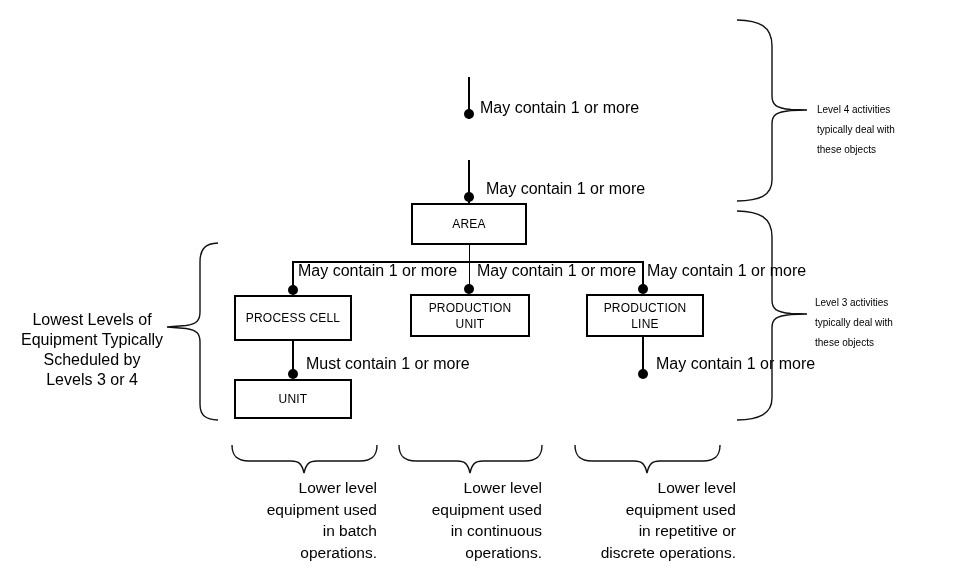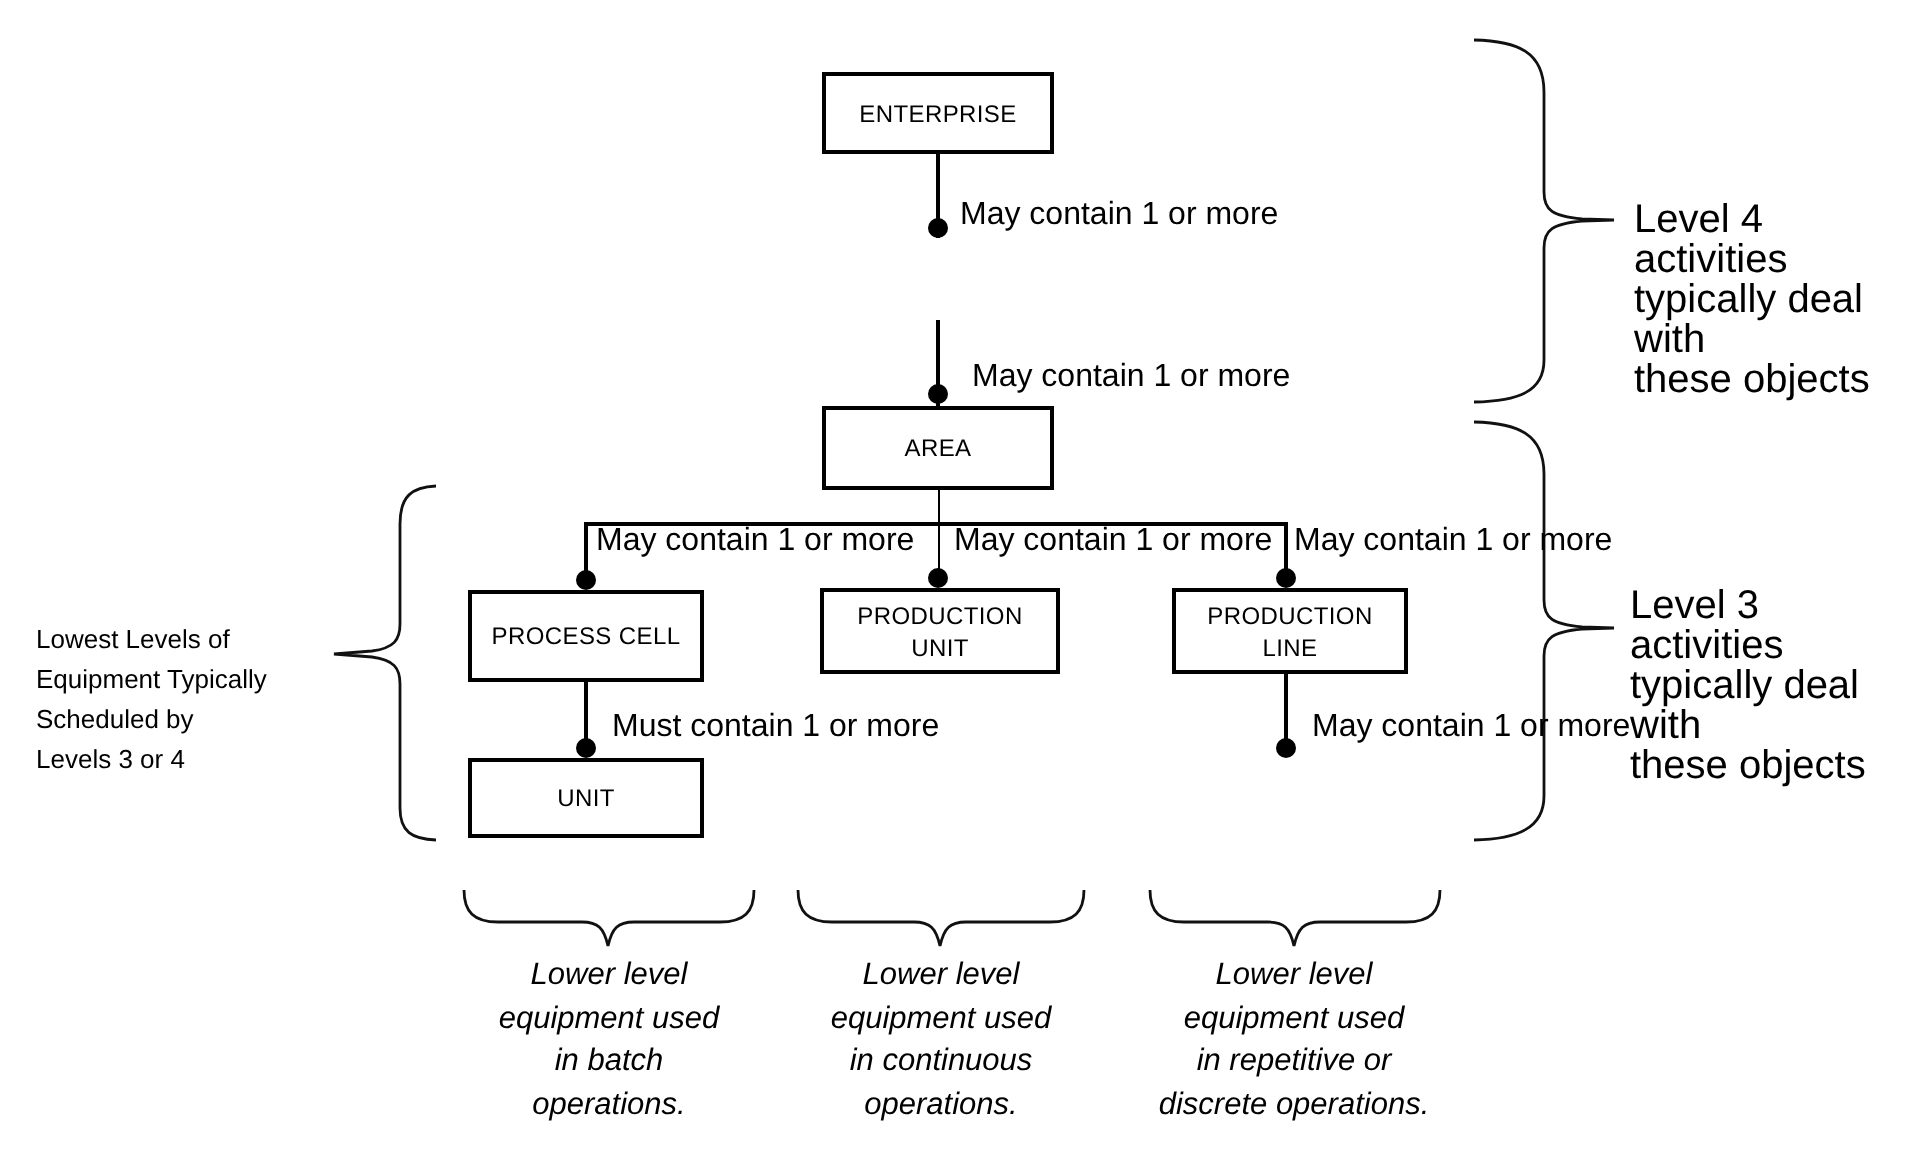--- a/index.html
+++ b/index.html
@@ -8,23 +8,23 @@
     font-family:"Liberation Sans",sans-serif;color:#000;overflow:hidden;
   }
   svg.wires{position:absolute;left:0;top:0;width:965px;height:576px;}
   .node{
     position:absolute;box-sizing:border-box;border:2px solid #000;background:#fff;
     display:flex;align-items:center;justify-content:center;text-align:center;
     font-size:12px;line-height:16px;letter-spacing:.2px;white-space:pre-line;
   }
   .edge-label{position:absolute;font-size:16px;line-height:13px;white-space:nowrap;}
   .ann{position:absolute;white-space:pre-line;}
-  .ann.side{font-size:20px;line-height:20px;}
-  .ann.left-note{font-size:13px;line-height:20px;text-align:left;}
-  .ann.bottom{font-size:15.5px;line-height:21.5px;text-align:center;font-style:italic;}
+  .ann.side{font-size:10px;line-height:20px;}
+  .ann.left-note{font-size:16px;line-height:20px;text-align:center;}
+  .ann.bottom{font-size:15.5px;line-height:21.5px;text-align:right;}
 </style>
 </head>
 <body>
 
 <div class="stage">
 
   <svg class="wires" viewBox="0 0 965 576">
 
     <line x1="469" y1="77" x2="469" y2="119" stroke="#000" stroke-width="2"></line>
     <line x1="469" y1="160" x2="469" y2="203" stroke="#000" stroke-width="2"></line>
@@ -44,21 +44,20 @@
     <circle cx="643" cy="374" r="5" fill="#000"></circle>
 
     <path d="M 737 20 C 759 20.5 772 26 772 46 L 772 96 C 772 105 776 108 791 109.5 L 807 110 L 791 110.5 C 776 112 772 115 772 124 L 772 180 C 772 196 759 200.5 737 201" fill="none" stroke="#111" stroke-width="1.4"></path>
     <path d="M 737 211 C 759 211.5 772 217 772 237 L 772 300 C 772 309 776 312 791 313.5 L 807 314 L 791 314.5 C 776 316 772 319 772 328 L 772 398 C 772 414 759 419.5 737 420" fill="none" stroke="#111" stroke-width="1.4"></path>
     <path d="M 218 243 C 206 243.5 200 248 200 262 L 200 312 C 200 320 197 324 186 325.5 L 167 327 L 186 328.5 C 197 330 200 334 200 342 L 200 404 C 200 416 206 419.5 218 420" fill="none" stroke="#111" stroke-width="1.4"></path>
     <path d="M 232 445 C 232 456 237 461 249 461 L 291 461 C 299 461 302 464 304 473 C 306 464 309 461 317 461 L 360 461 C 372 461 377 456 377 445" fill="none" stroke="#111" stroke-width="1.4"></path>
     <path d="M 399 445 C 399 456 404 461 416 461 L 457 461 C 465 461 468 464 470 473 C 472 464 475 461 483 461 L 525 461 C 537 461 542 456 542 445" fill="none" stroke="#111" stroke-width="1.4"></path>
     <path d="M 575 445 C 575 456 580 461 592 461 L 634 461 C 642 461 645 464 647 473 C 649 464 652 461 660 461 L 703 461 C 715 461 720 456 720 445" fill="none" stroke="#111" stroke-width="1.4"></path>
   </svg>
 
-  <div class="node" style="left:411px;top:36px;width:116px;height:41px">ENTERPRISE</div>
   <div class="node" style="left:411px;top:203px;width:116px;height:42px">AREA</div>
   <div class="node" style="left:234px;top:295px;width:118px;height:46px">PROCESS CELL</div>
   <div class="node" style="left:410px;top:294px;width:120px;height:43px">PRODUCTION
 UNIT</div>
   <div class="node" style="left:586px;top:294px;width:118px;height:43px">PRODUCTION
 LINE</div>
   <div class="node" style="left:234px;top:379px;width:118px;height:40px">UNIT</div>
 
   <div class="edge-label" style="left:480px;top:101px">May contain 1 or more</div>
   <div class="edge-label" style="left:486px;top:182px">May contain 1 or more</div>

